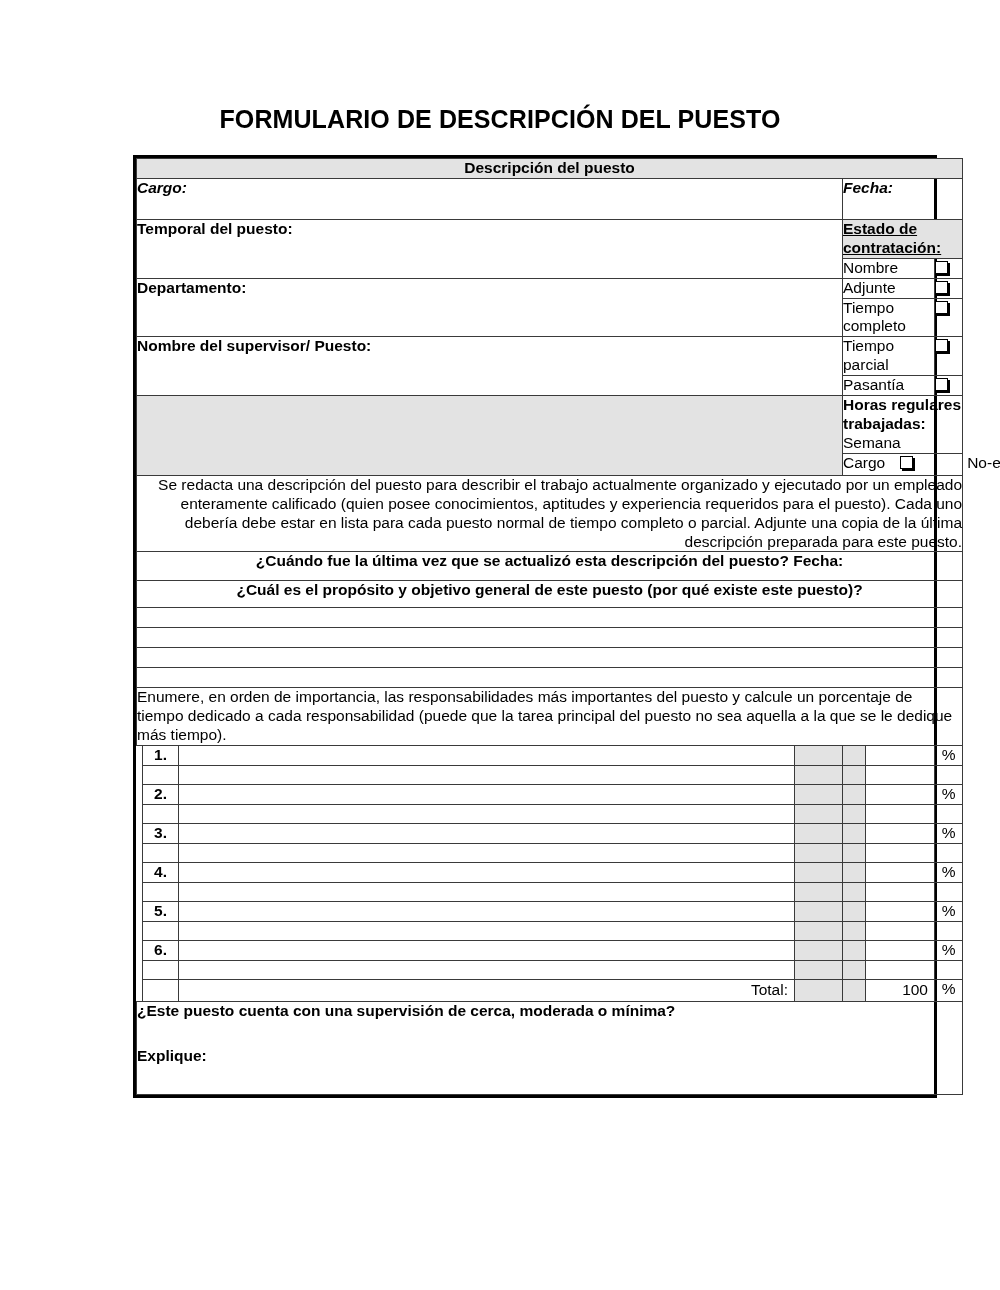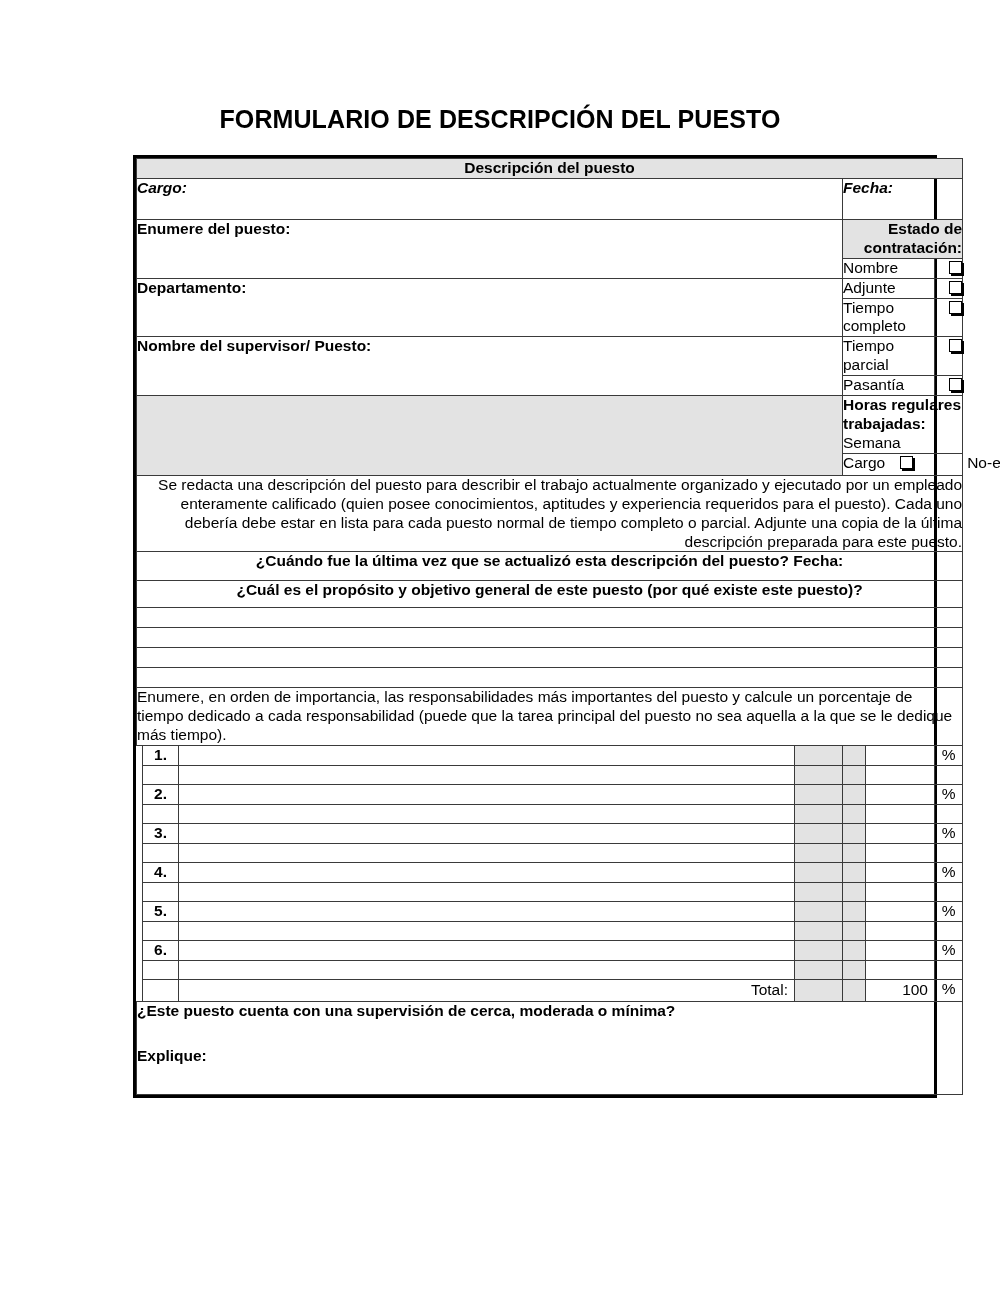--- a/index.html
+++ b/index.html
@@ -55,21 +55,21 @@
   .pad {
     padding: 3px 6px 4px 8px;
   }
   .pad-s {
     padding: 2px 5px 2px 6px;
   }
   .shaded {
     background: #e3e3e3;
   }
   .b { font-weight: bold; }
-  .ctr { text-align: right; }
+  .ctr { text-align: left; text-decoration: underline; }
   .rgt { text-align: right; }
   .hdr-title {
     text-align: center;
     font-weight: bold;
     font-size: 17px;
     padding: 6px 0 7px 0;
   }
   .tall-40 { height: 40px; font-style: italic; }
   .tall-22 { height: 21px; }
   .tall-19 { height: 18px; }
@@ -158,21 +158,21 @@
           <tr>
         <td colspan="8" class="shaded hdr-title">Descripción del puesto</td>
       </tr>
 
       <tr>
         <td colspan="5" class="pad b tall-40">Cargo:</td>
         <td colspan="3" class="pad b tall-40">Fecha:</td>
       </tr>
 
       <tr>
-        <td colspan="5" rowspan="2" class="pad b" style="height:36px">Enumere del puesto:</td>
+        <td colspan="5" rowspan="2" class="pad b" style="height:36px">Temporal del puesto:</td>
         <td colspan="3" class="shaded pad-s b ctr tall-22">Estado de contratación:</td>
       </tr>
       <tr>
         <td colspan="2" class="pad-s tall-19">Nombre</td>
         <td class="pad-s ctr tall-19"><span class="chk"></span></td>
       </tr>
 
       <tr>
         <td colspan="5" rowspan="2" class="pad b" style="height:36px">Departamento:</td>
         <td colspan="2" class="pad-s tall-19">Adjunte</td>

